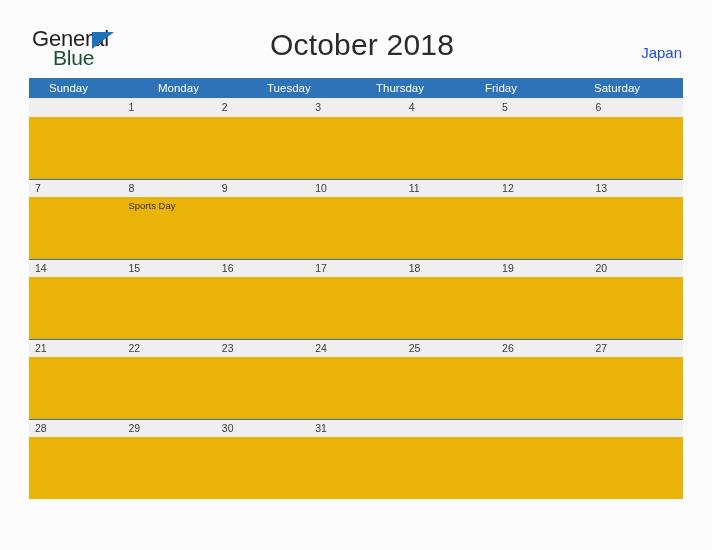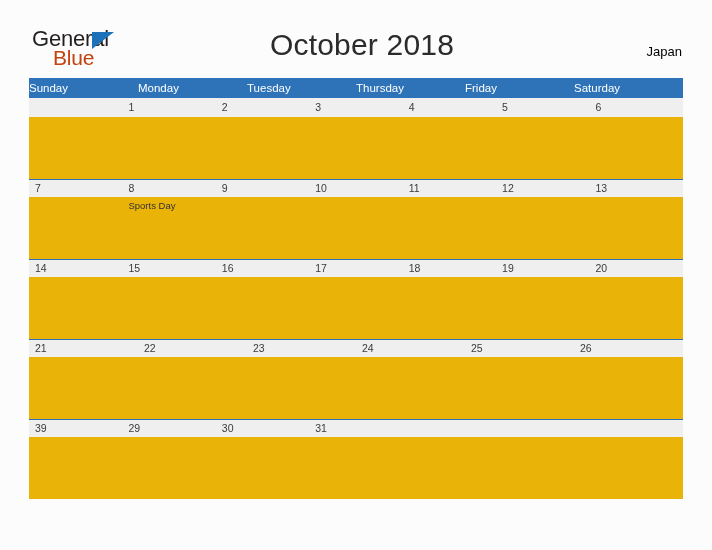--- a/index.html
+++ b/index.html
@@ -39,21 +39,21 @@
     font-size: 22px;
     color: #231f20;
     letter-spacing: -0.2px;
     font-family: "Liberation Sans", sans-serif;
   }
   .brand-blue {
     position: absolute;
     left: 21px;
     top: 19px;
     font-size: 21px;
-    color: #c2410c;
+    color: #14532d;
     letter-spacing: -0.2px;
     font-family: "Liberation Sans", sans-serif;
   }
   .brand-triangle {
     position: absolute;
     left: 60px;
     top: 4px;
     width: 0;
     height: 0;
     border-left: 22px solid #1d71b8;
@@ -71,22 +71,22 @@
     font-weight: normal;
     font-family: "Liberation Sans", sans-serif;
     letter-spacing: 0.2px;
     padding-left: 12px;
   }
 
   .region-label {
     position: absolute;
     right: 30px;
     top: 44px;
-    font-size: 13px;
-    color: #000000;
+    font-size: 15px;
+    color: #1d4ed8;
     font-family: "Liberation Sans", sans-serif;
   }
 
   
   .calendar-wrap {
     position: absolute;
     left: 29px;
     top: 78px;
     width: 654px;
   }
@@ -94,21 +94,21 @@
   .weekday-header {
     display: flex;
     background: #2e73b8;
     height: 20px;
   }
   .weekday-cell {
     flex: 1 1 0;
     color: #ffffff;
     font-size: 11.5px;
     line-height: 20px;
-    padding-left: 0;
+    padding-left: 20px;
     box-sizing: border-box;
     font-family: "Liberation Sans", sans-serif;
     white-space: nowrap;
     overflow: hidden;
   }
 
   .week-row {
     position: relative;
   }
   .date-band {
@@ -245,34 +245,35 @@
         </div>
       </div>
       <div class="week-row">
         <div class="date-band">
           <div class="date-cell">21</div>
           <div class="date-cell">22</div>
           <div class="date-cell">23</div>
           <div class="date-cell">24</div>
           <div class="date-cell">25</div>
           <div class="date-cell">26</div>
-        </div>
-        <div class="event-band">
-          <div class="event-cell"></div>
-          <div class="event-cell"></div>
-          <div class="event-cell"></div>
-          <div class="event-cell"></div>
-          <div class="event-cell"></div>
-          <div class="event-cell"></div>
-          <div class="event-cell"></div>
-        </div>
-      </div>
-      <div class="week-row">
-        <div class="date-band">
-          <div class="date-cell">39</div>
+          <div class="date-cell">27</div>
+        </div>
+        <div class="event-band">
+          <div class="event-cell"></div>
+          <div class="event-cell"></div>
+          <div class="event-cell"></div>
+          <div class="event-cell"></div>
+          <div class="event-cell"></div>
+          <div class="event-cell"></div>
+          <div class="event-cell"></div>
+        </div>
+      </div>
+      <div class="week-row">
+        <div class="date-band">
+          <div class="date-cell">28</div>
           <div class="date-cell">29</div>
           <div class="date-cell">30</div>
           <div class="date-cell">31</div>
           <div class="date-cell"></div>
           <div class="date-cell"></div>
           <div class="date-cell"></div>
         </div>
         <div class="event-band">
           <div class="event-cell"></div>
           <div class="event-cell"></div>

